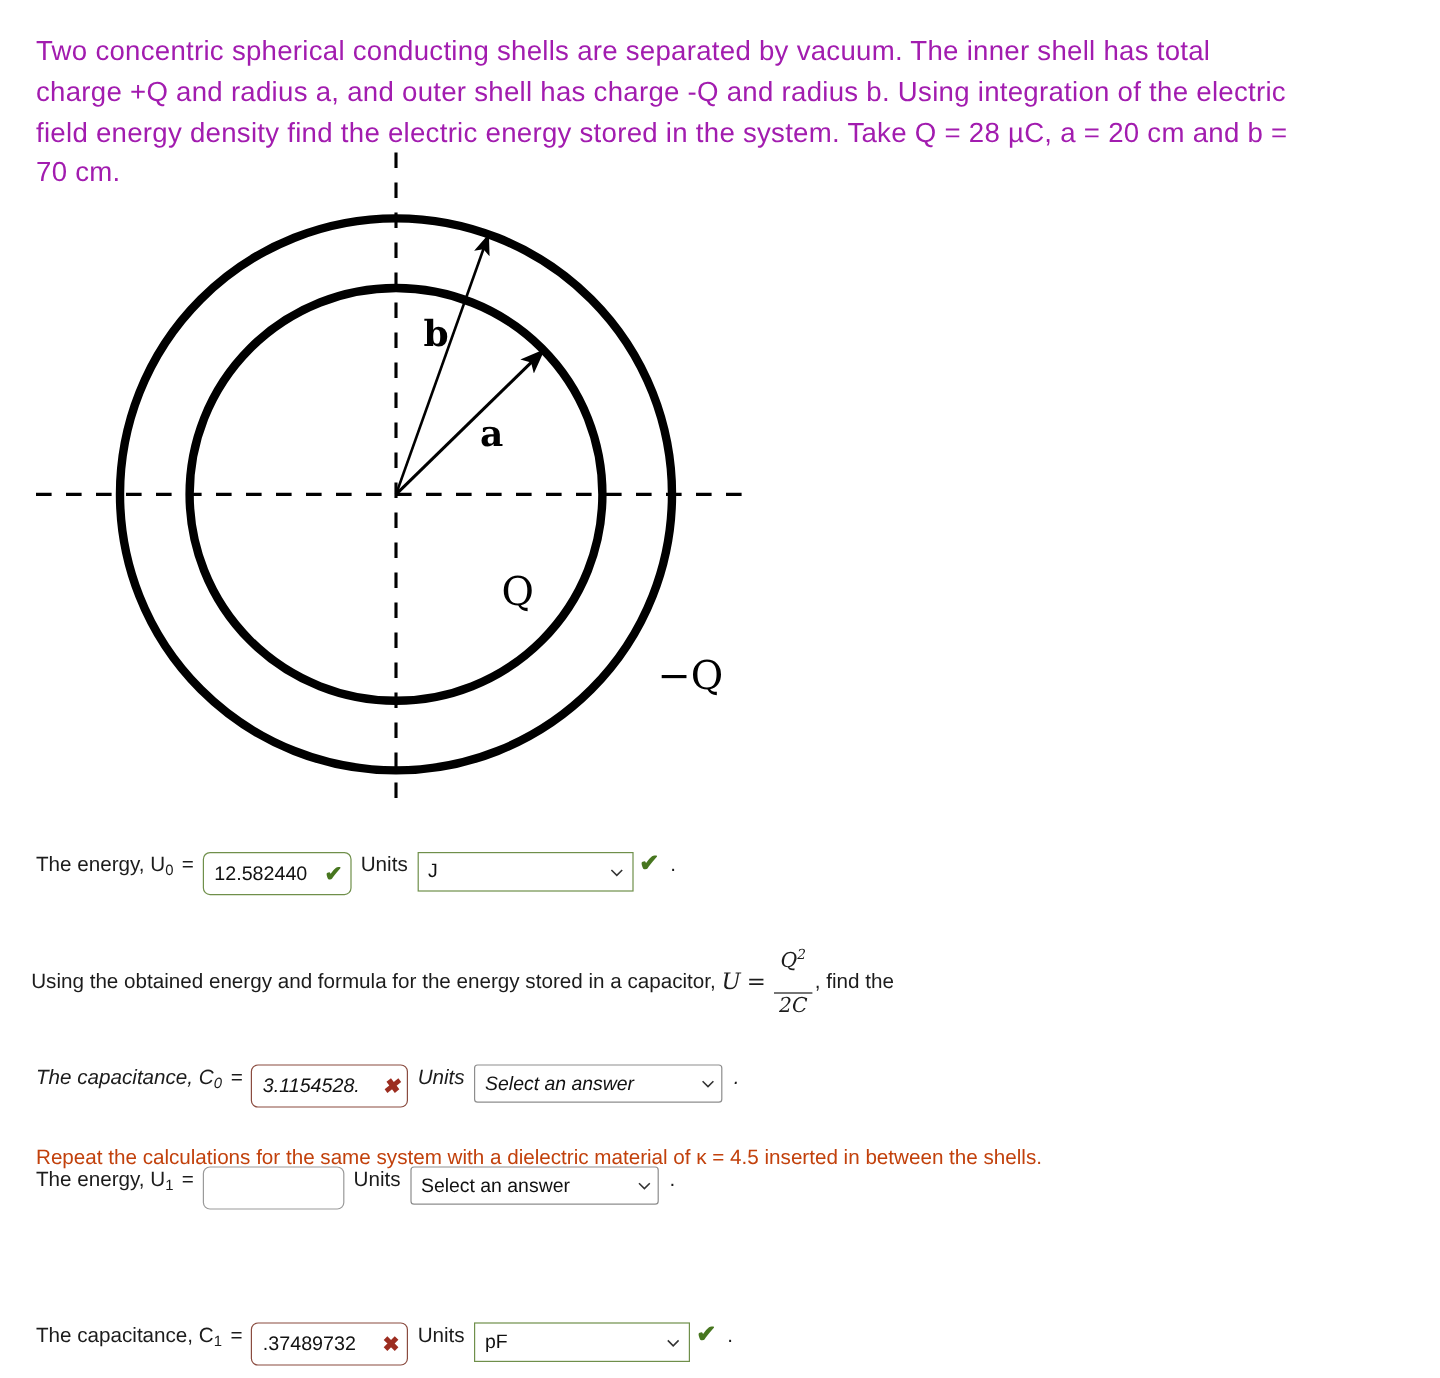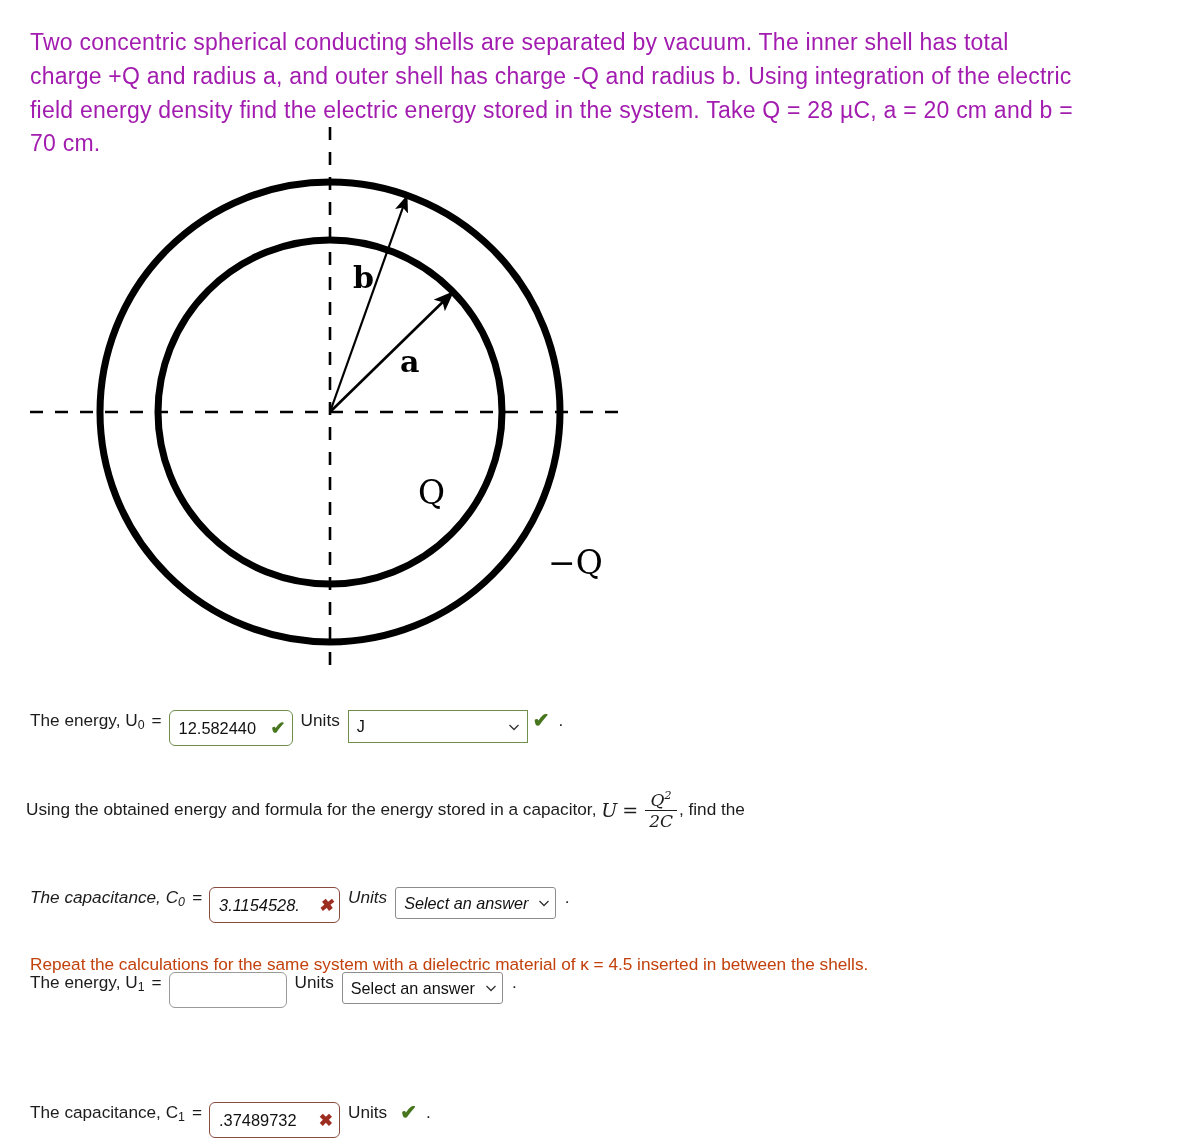--- a/index.html
+++ b/index.html
@@ -118,20 +118,21 @@
   .ans-select.sel-green {
     border: 1.5px solid #6f8f4a;
     width: 180px;
     height: 33px;
   }
   .ans-select.sel-gray {
     border: 1.3px solid #8d8d8d;
     border-radius: 3px;
     width: auto;
     padding-right: 5px;
+    gap: 46px;
   }
   .chev {
     flex: 0 0 auto;
     width: 12px;
     height: 12px;
     margin-left: 10px;
     color: #333;
   }
   .chev svg { display: block; }
   .trail-check {
@@ -168,21 +169,21 @@
     text-align: center;
     font-family: "DejaVu Serif", "Liberation Serif", serif;
     font-style: italic;
     font-size: 17px;
     line-height: 1.08;
     margin: 0 2px;
     position: relative;
     top: -1px;
   }
   .frac .num { display: block; padding: 0 4px 1px 4px; }
-  .frac .den { display: block; border-top: 1.2px solid #1c1c1c; padding: 1px 4px 0 4px; }
+  .frac .den { display: block; border-top: 1.2px solid #1c1c1c; padding: 1px 4px 0 4px; margin-top: 16px; }
   .frac sup { font-size: 0.68em; font-style: italic; }
   .eqmark {
     font-family: "DejaVu Serif", "Liberation Serif", serif;
     font-style: normal;
     font-size: 19px;
     margin: 0 5px;
     vertical-align: middle;
   }
 
   
@@ -310,16 +311,24 @@
   <span class="row-label"><span>The capacitance, C</span><span class="sub">1</span></span>
   <span class="eq-sign">=</span>
 
   <div class="ans-input incorrect">
     <span class="val">.37489732</span>
     <span class="mark bad">✖</span>
   </div>
 
   <span class="units-word">Units</span>
 
+  <div class="ans-select sel-green">
+    <span>pF</span>
+    <span class="chev">
+      <svg viewBox="0 0 12 12">
+          <path d="M1.5,4 L6,8.5 L10.5,4" fill="none" stroke="currentColor" stroke-width="1.3"></path>
+        </svg>
+    </span>
+  </div>
 
   <span class="trail-check">✔</span>
   <span class="period">.</span>
 </div>
 
 </body></html>

